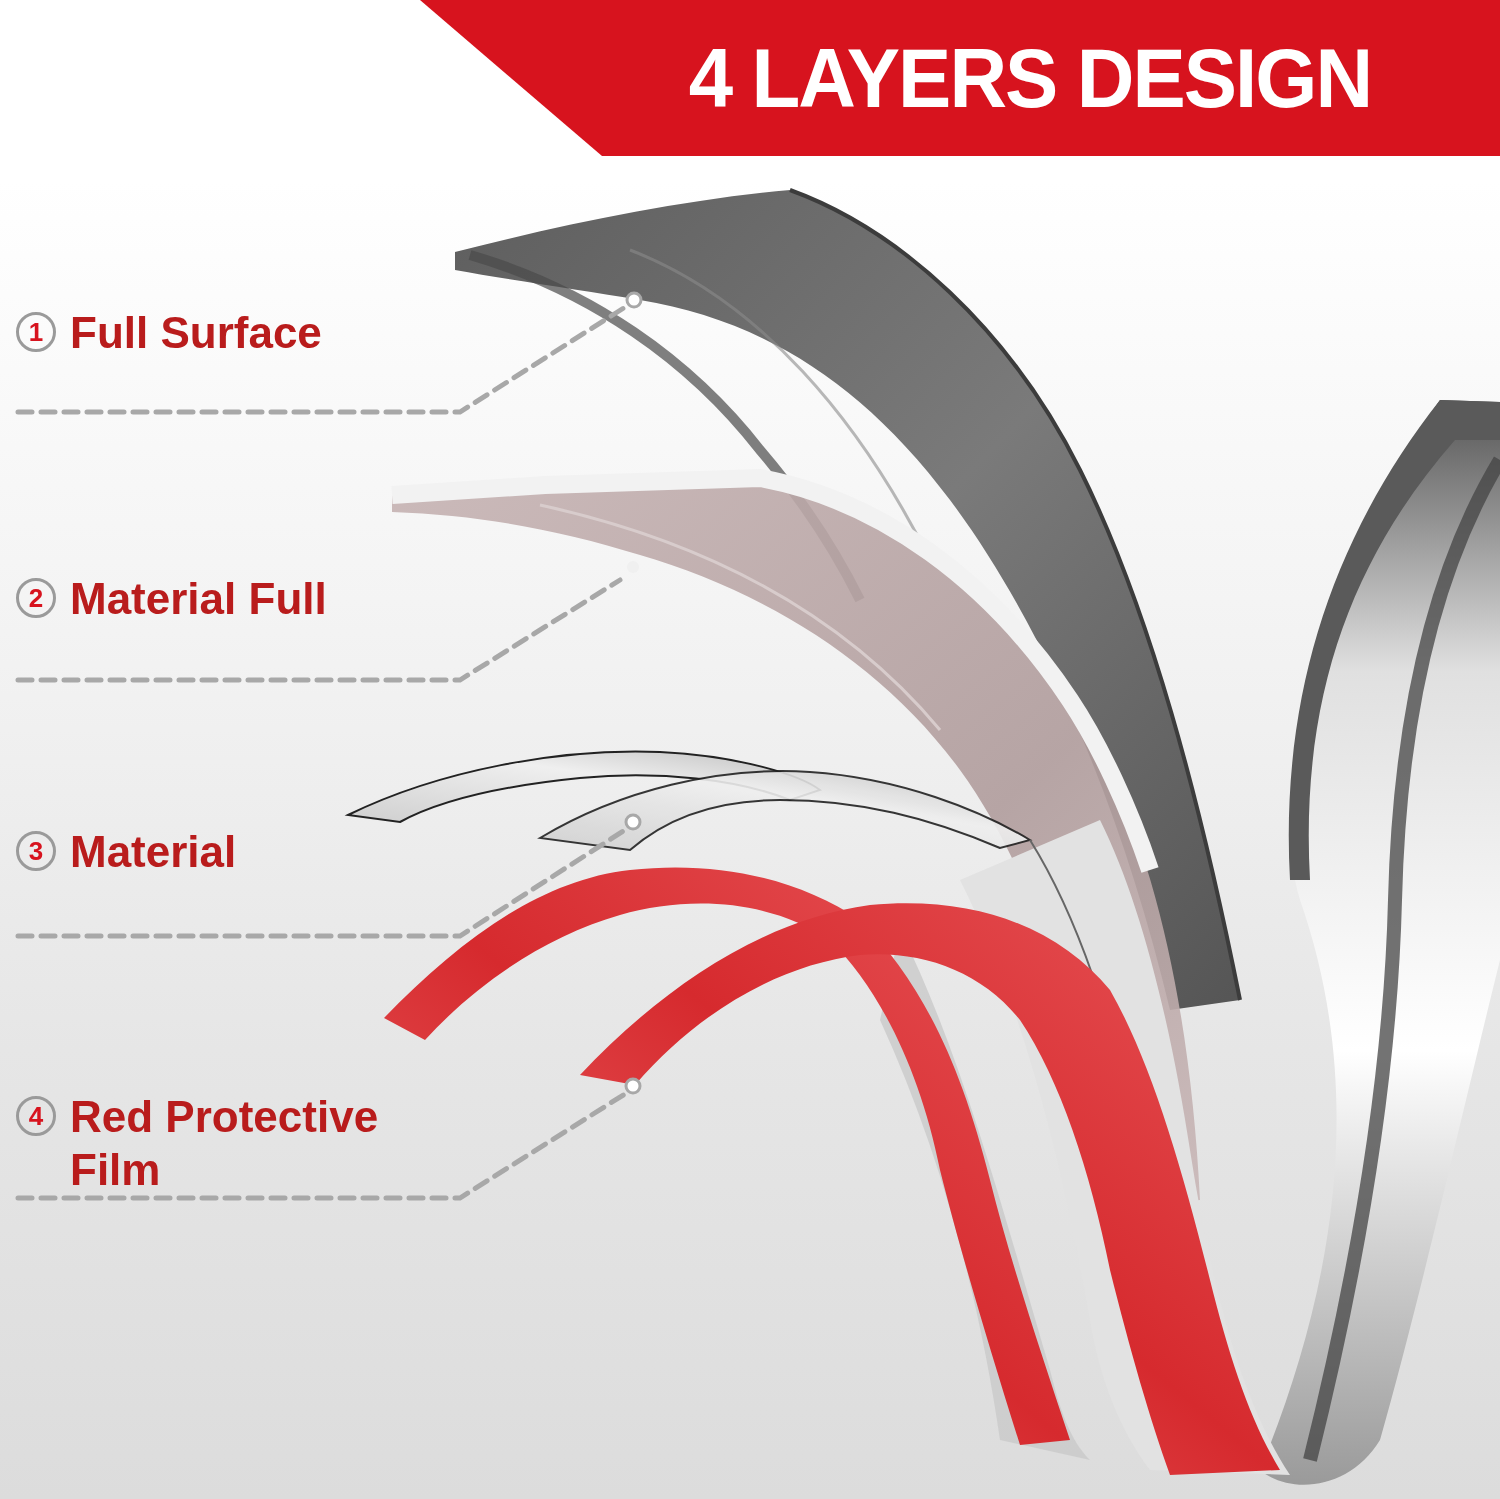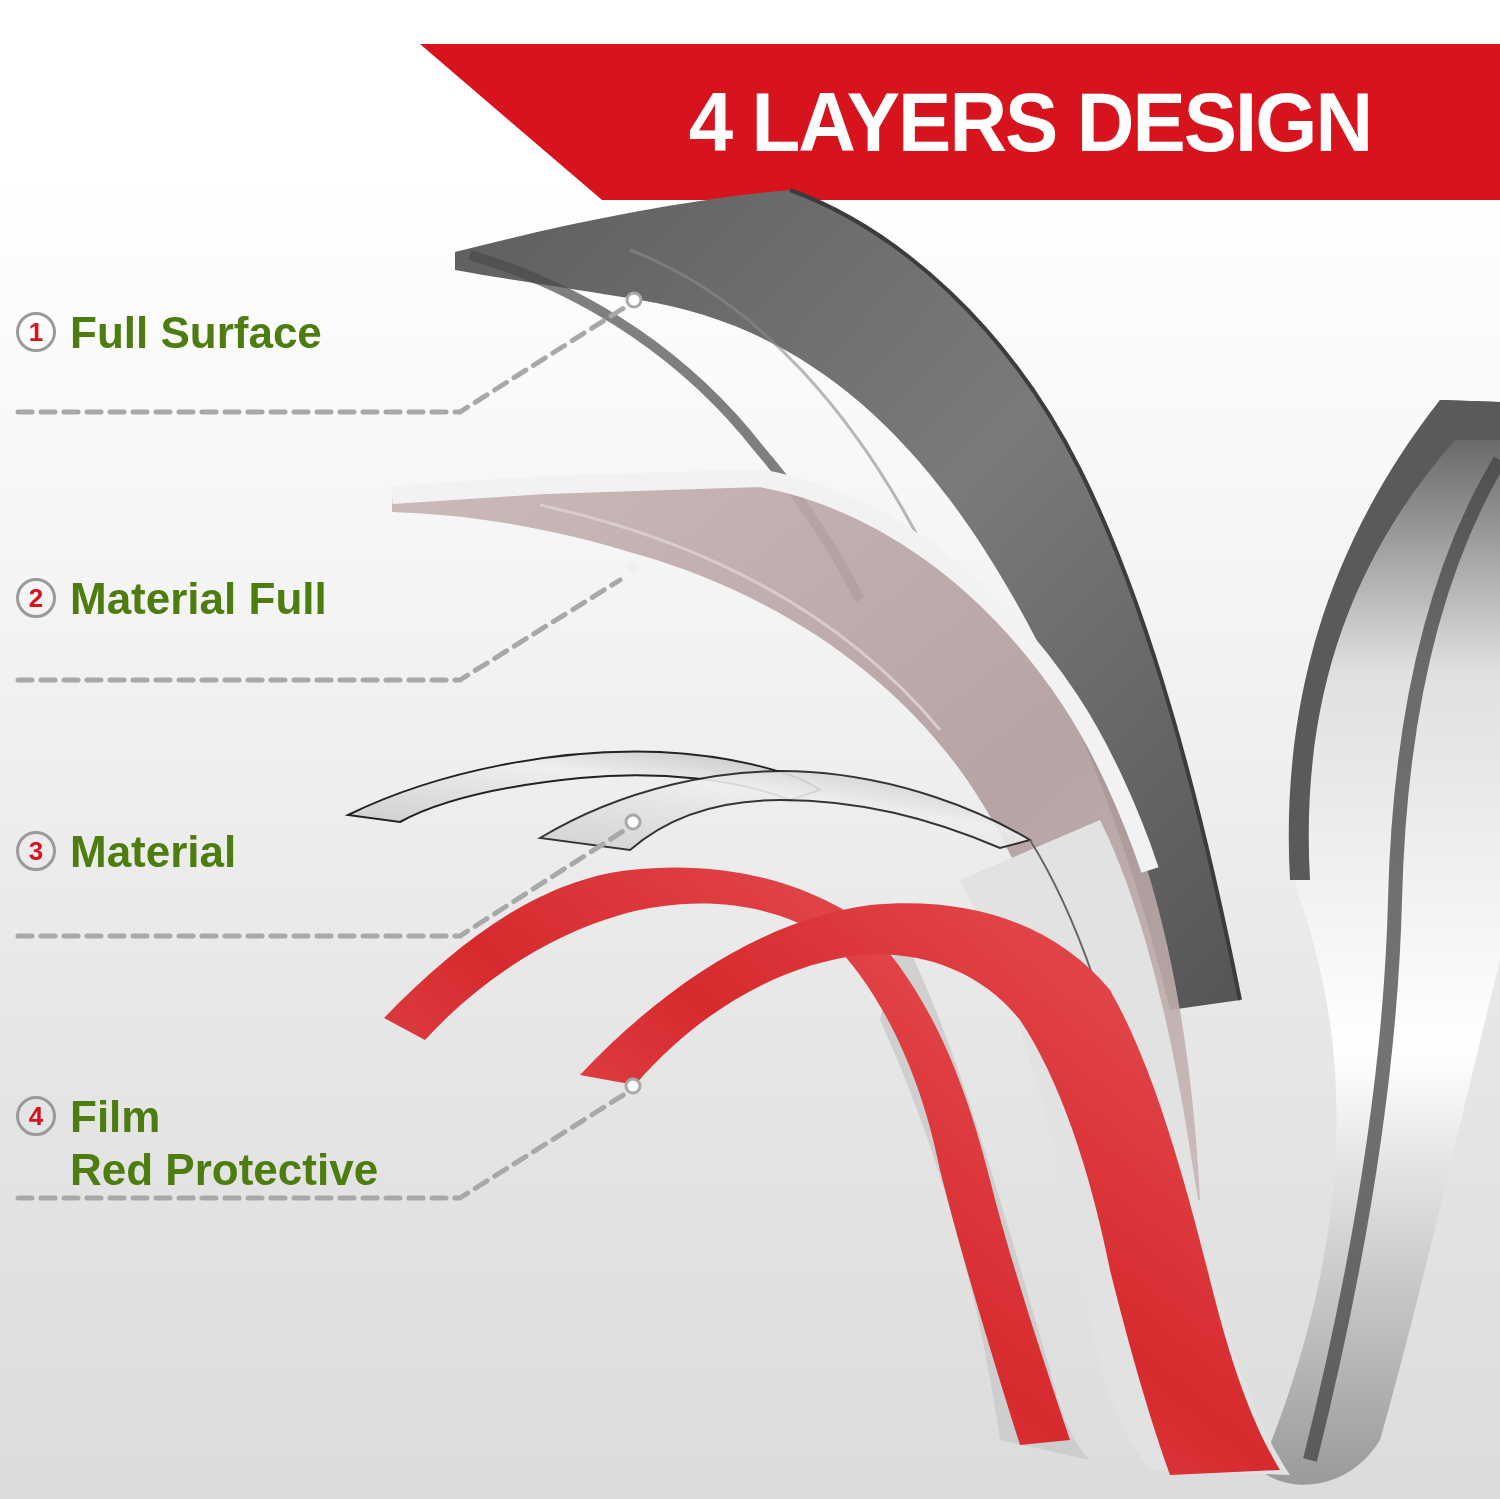--- a/index.html
+++ b/index.html
@@ -2,42 +2,42 @@
 <html><head>
   <meta charset="utf-8">
   <style>
     html, body { margin: 0; padding: 0; }
     body {
       width: 1500px; height: 1499px; overflow: hidden; position: relative;
       background: linear-gradient(180deg, #ffffff 0%, #ffffff 12%, #f4f4f4 40%, #e6e6e6 70%, #dcdcdc 100%);
       font-family: "Liberation Sans", "DejaVu Sans", sans-serif;
     }
     .banner {
-      position: absolute; left: 0; top: 0; width: 1500px; height: 156px; margin-top: 44px;
+      position: absolute; left: 0; top: 0; width: 1500px; height: 156px;
     }
     .banner svg { position: absolute; left: 0; top: 0; }
     .banner-title {
       position: absolute; left: 600px; top: 18px; width: 860px; height: 120px;
       color: #ffffff; font-weight: 700; font-size: 84px; letter-spacing: -2px;
       line-height: 120px; text-align: center; white-space: nowrap;
       font-family: "Liberation Sans", "DejaVu Sans", sans-serif;
       transform: scaleX(0.95); transform-origin: center;
     }
     .art { position: absolute; left: 0; top: 0; width: 1500px; height: 1499px; }
     .label {
       position: absolute; left: 16px; width: 460px;
     }
     .label .num {
       position: absolute; left: 0; top: 6px; width: 40px; height: 40px;
       border: 3px solid #9a9a9a; border-radius: 50%; box-sizing: border-box;
       color: #d7131e; font-size: 26px; font-weight: 700; line-height: 34px; text-align: center;
       font-family: "Liberation Sans", "DejaVu Sans", sans-serif;
     }
     .label .text {
-      position: absolute; left: 54px; top: 0; color: #4d7c0f; font-weight: 700;
+      position: absolute; left: 54px; top: 0; color: #b91c1c; font-weight: 700;
       font-size: 44px; line-height: 53px; white-space: nowrap;
       font-family: "Liberation Sans", "DejaVu Sans", sans-serif;
     }
     .label .text span { display: block; }
   </style>
 </head>
 <body>
 
 <div class="banner">
   <svg width="1500" height="156">
@@ -149,16 +149,16 @@
 <div class="label" style="top:825px;">
   <div class="num">3</div>
   <div class="text">
     <span>Material</span>
   </div>
 </div>
 
 <div class="label" style="top:1090px;">
   <div class="num">4</div>
   <div class="text">
+    <span>Red Protective</span>
     <span>Film</span>
-    <span>Red Protective</span>
   </div>
 </div>
 
 </body></html>

